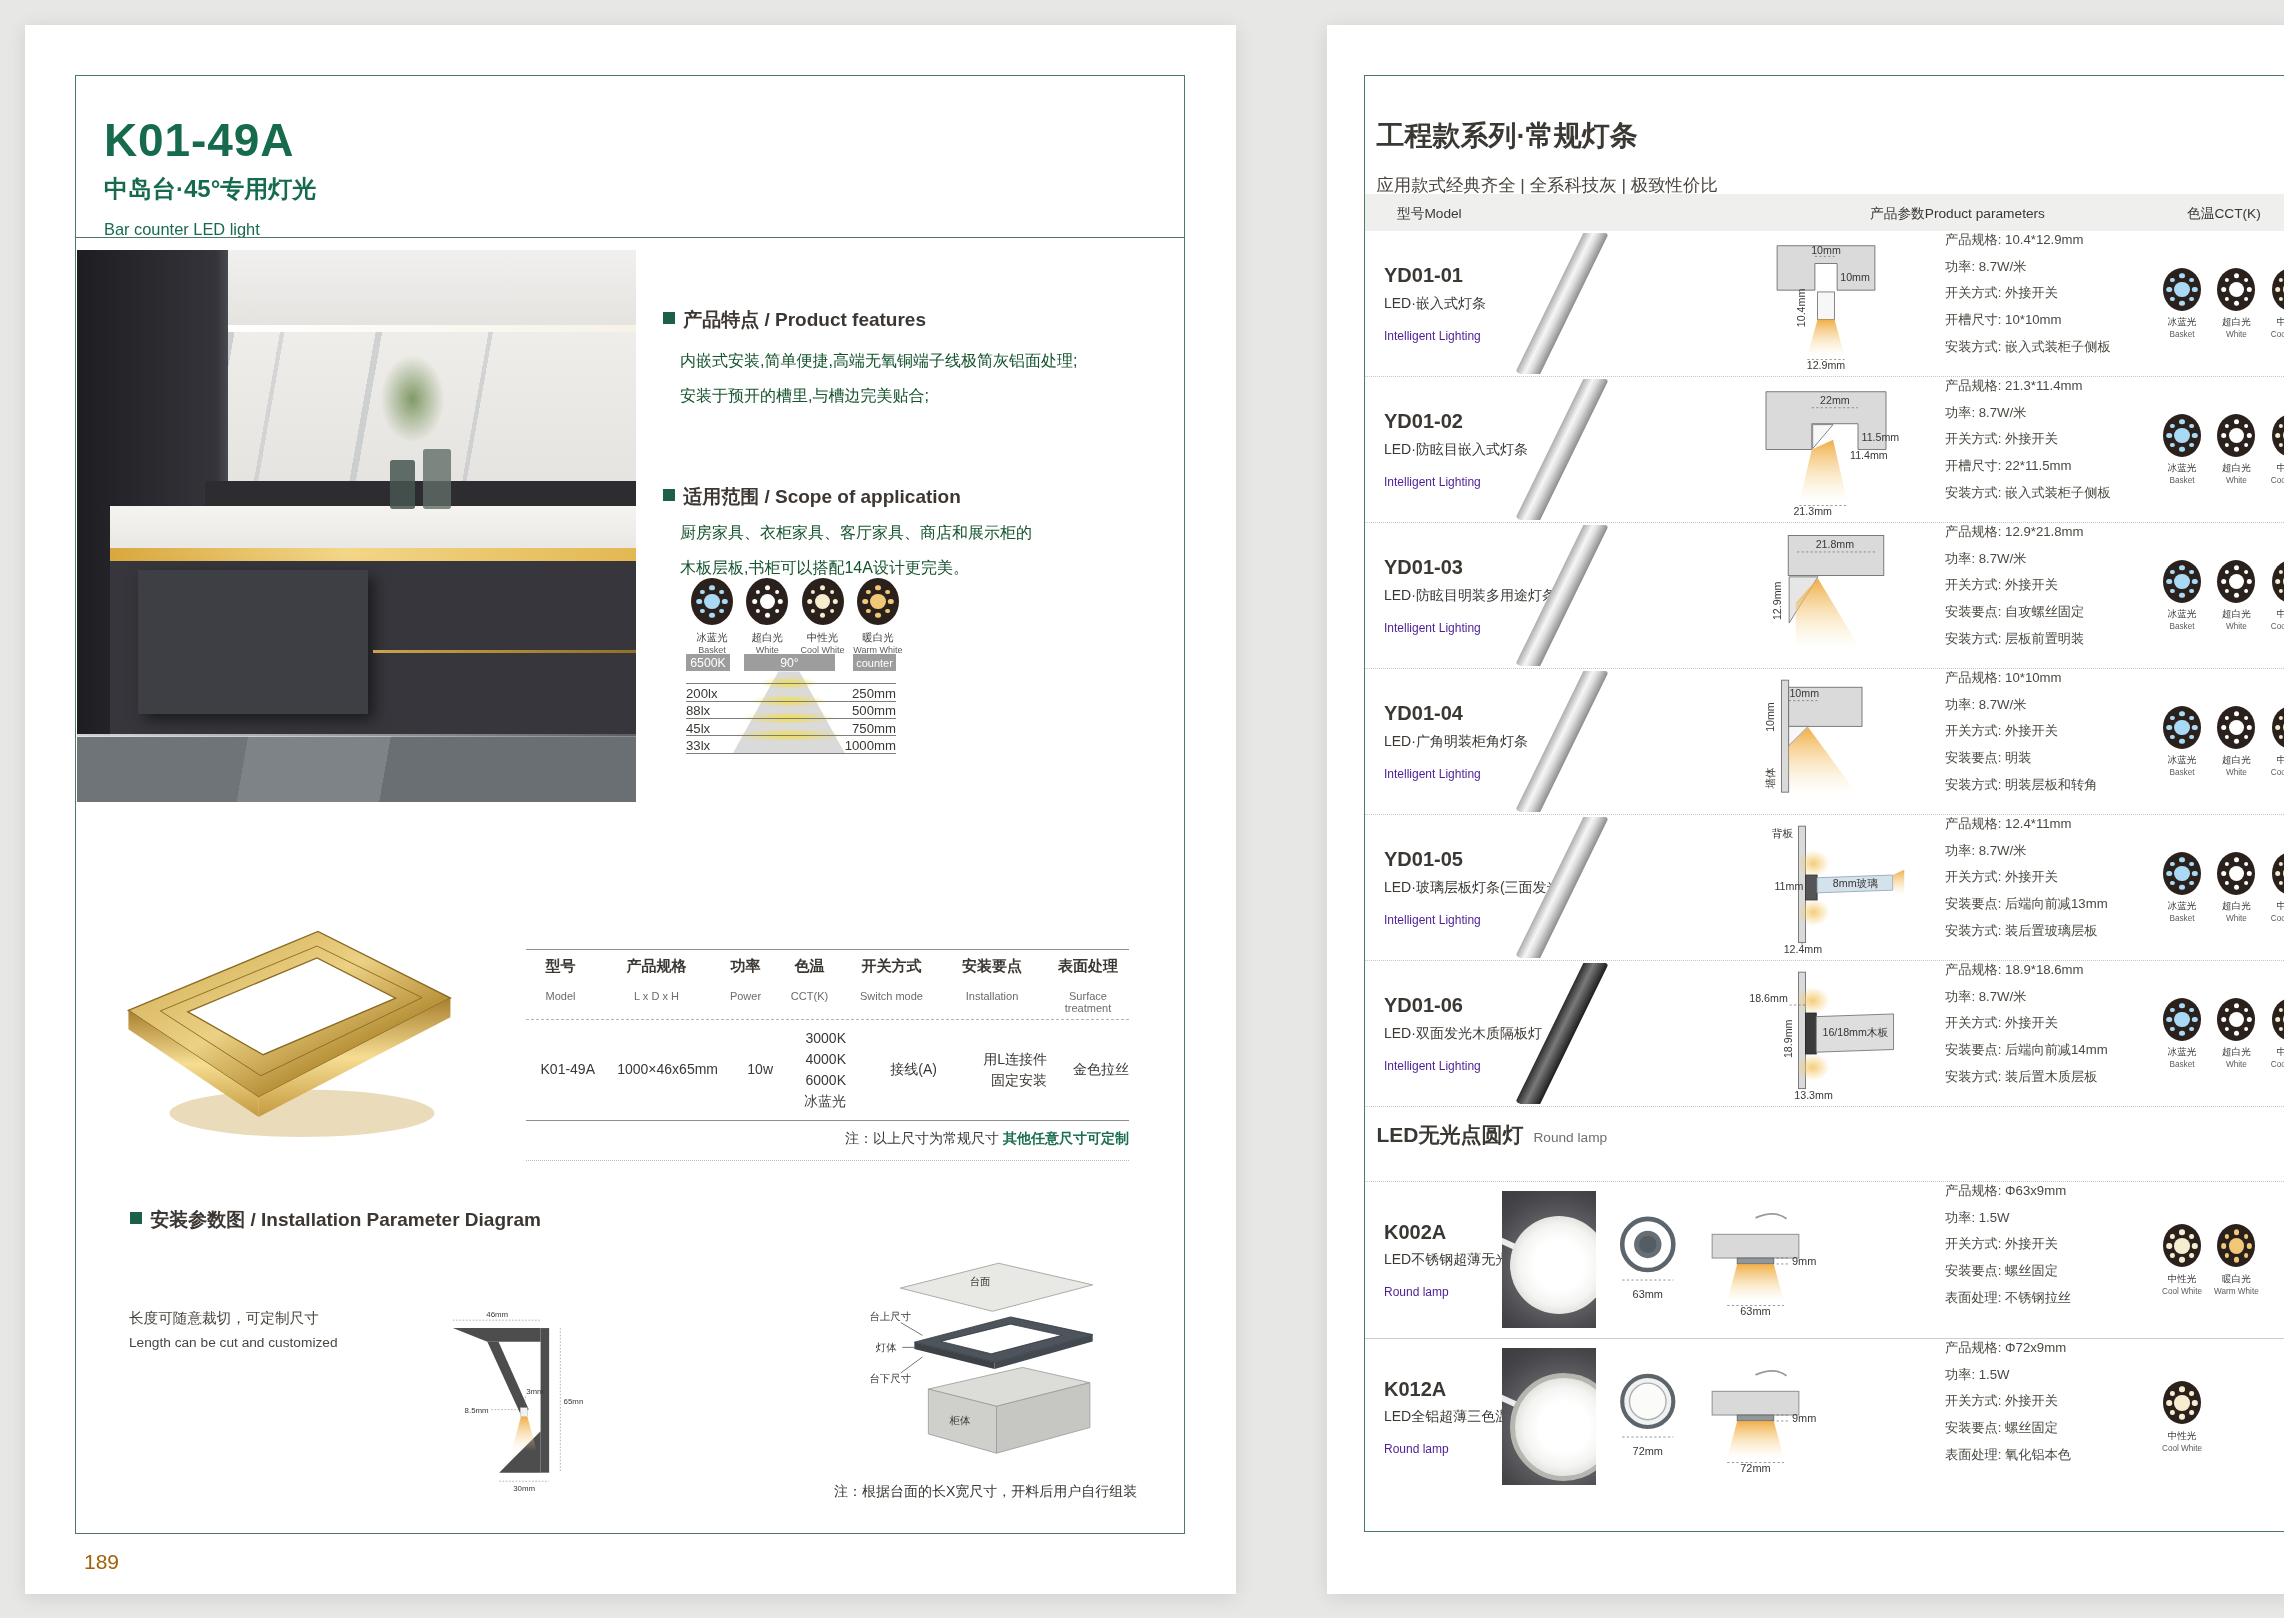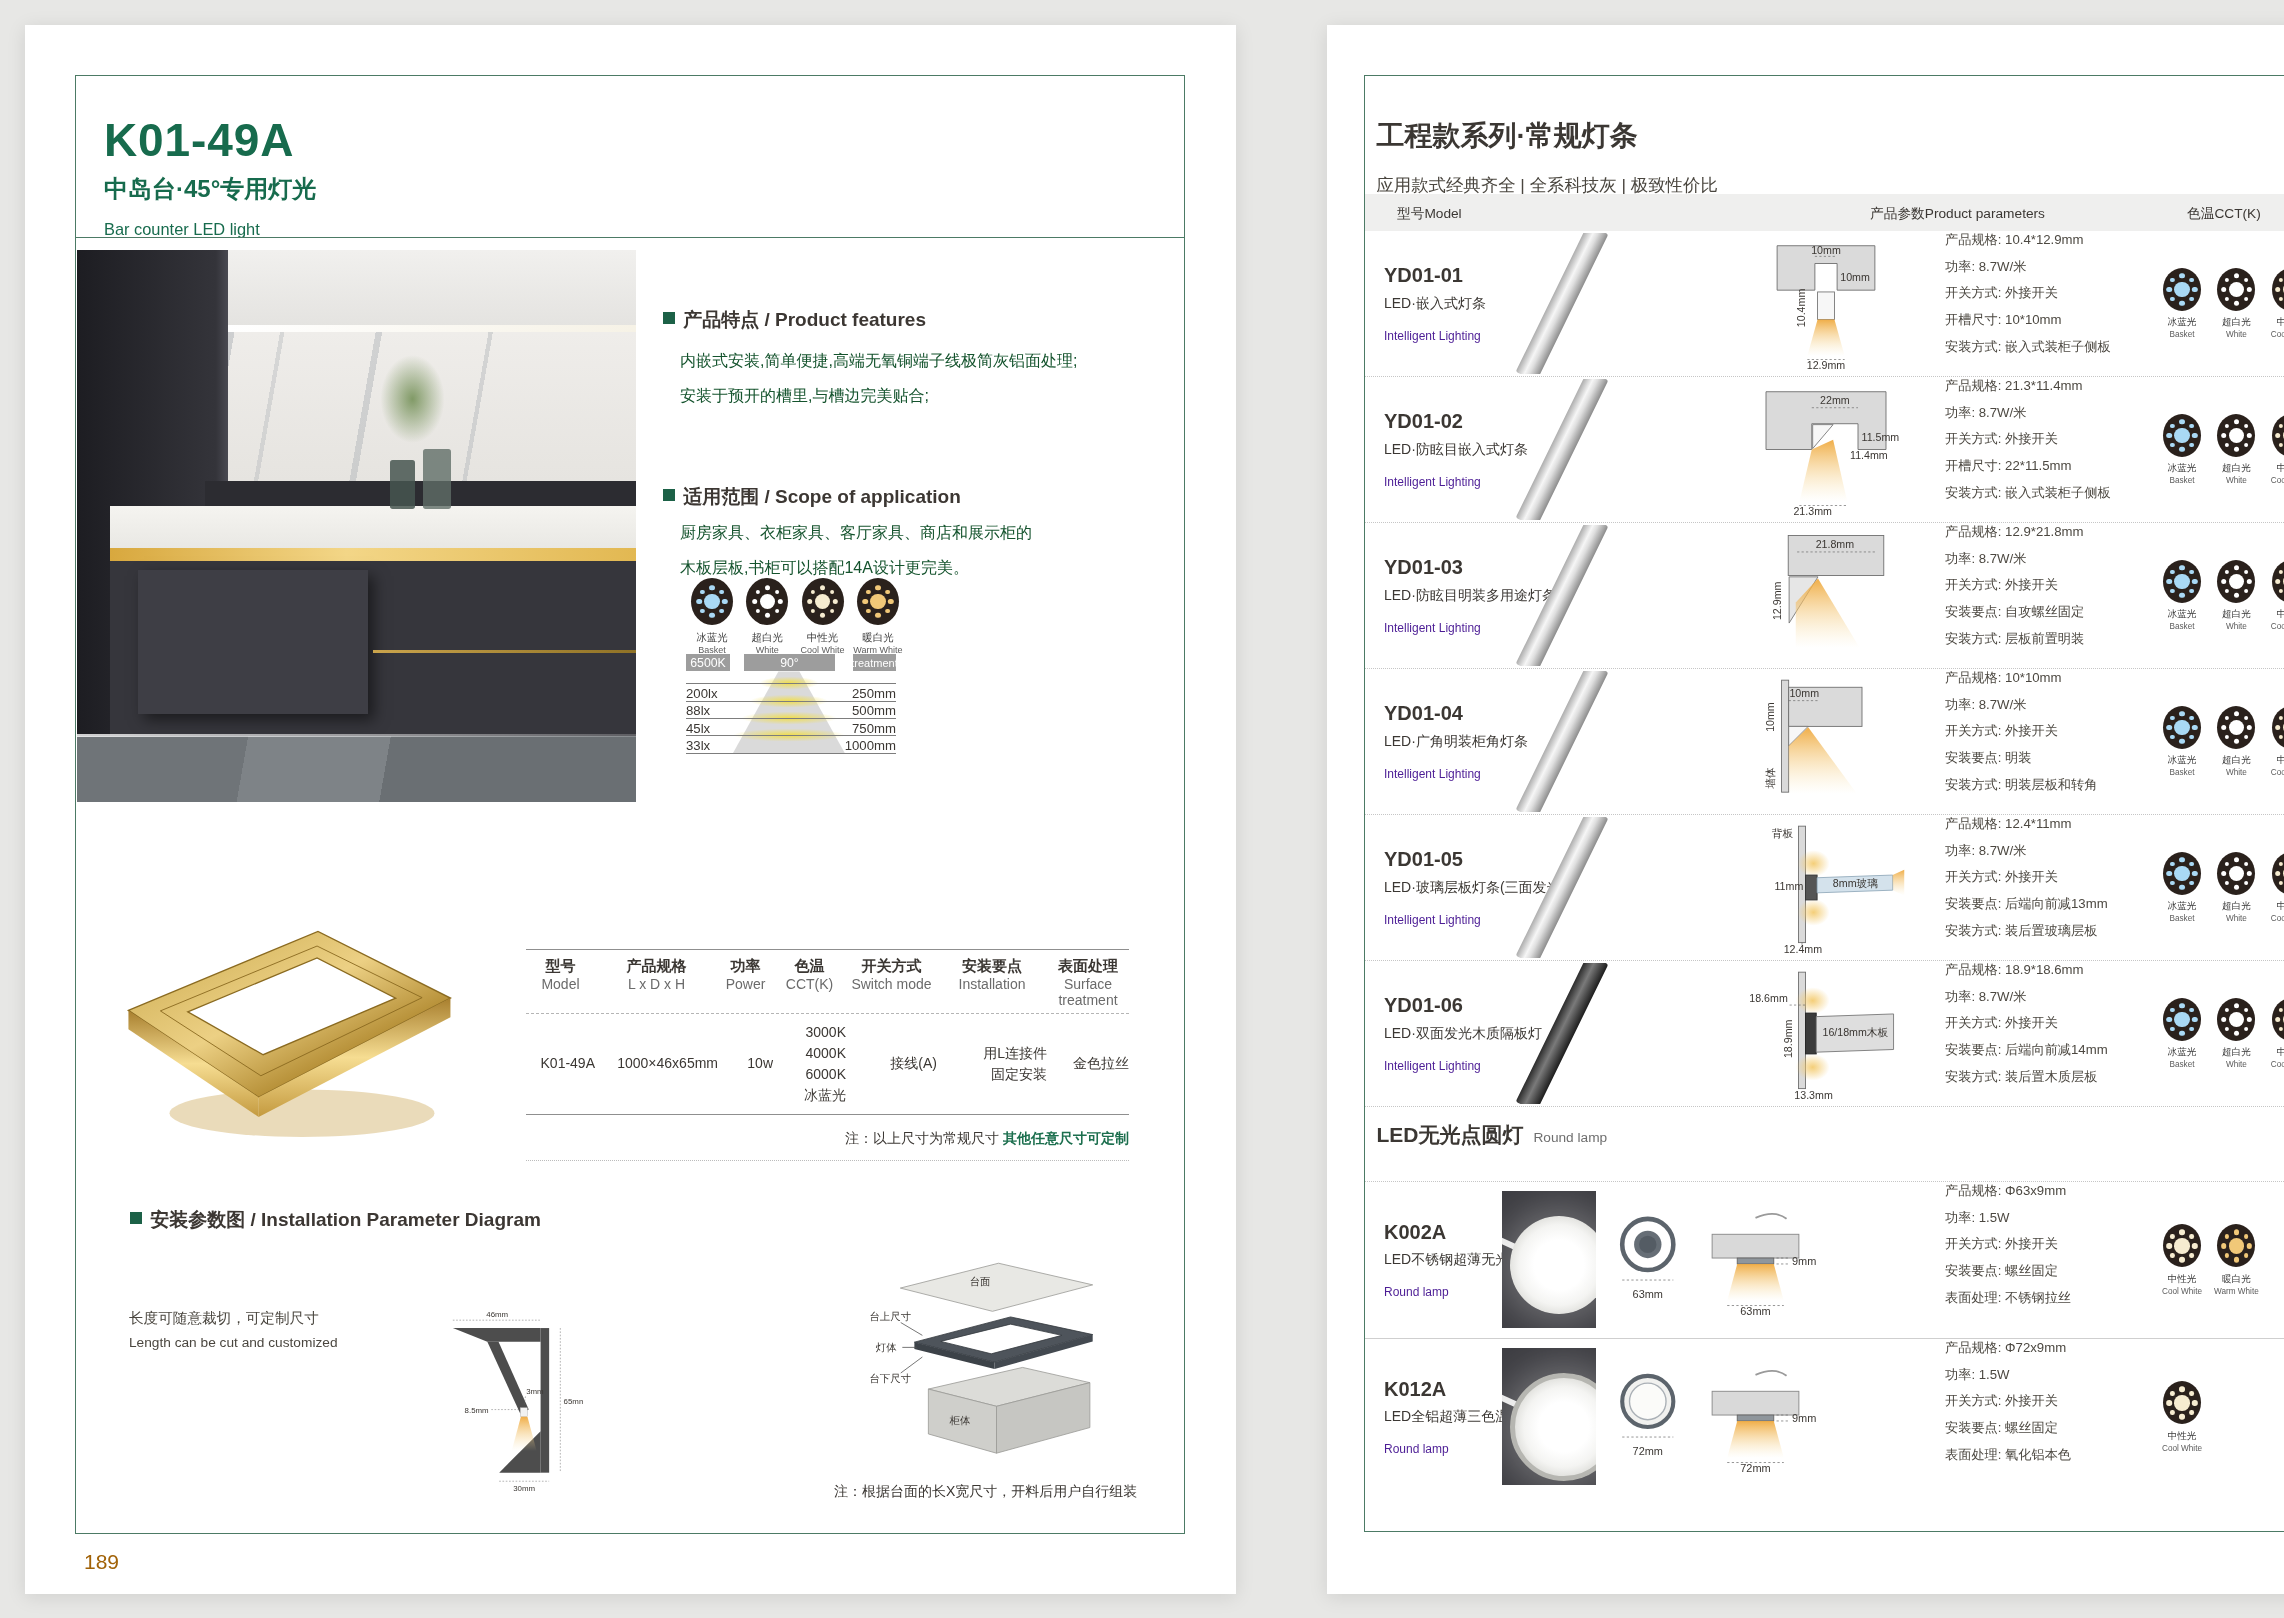--- a/index.html
+++ b/index.html
@@ -41,21 +41,21 @@
   .ph-line{position:absolute;left:0;width:100%;border-top:0.9px solid #7d7d7d}
   .ph-lux{position:absolute;left:0;font-size:13.2px;color:#3b3733}
   .ph-dist{position:absolute;right:0;font-size:13.2px;color:#3b3733}
   .cone{position:absolute;left:0;top:17.4px;width:100%;height:83px;background:rgba(168,168,168,.42);clip-path:polygon(44% 0,54% 0,76% 100%,22% 100%)}
   .glowrow{position:absolute;height:12.8px;border-radius:50%;background:radial-gradient(closest-side,rgba(242,222,70,.95),rgba(242,222,70,0));transform:translate(-50%,-50%)}
   
   .spec{position:absolute;left:450px;top:873px;width:603px;border-top:1.8px solid #8f8f8f}
   .spec-h{display:flex;padding:7.3px 0 4.6px 0;border-bottom:1.4px dashed #b5b5b5}
   .spec-h .c{text-align:center}
   .spec-h .zh{font-size:15px;font-weight:bold;color:#3b3733}
-  .spec-h .en{font-size:14px;color:#6b6b6b;margin-top:0}
+  .spec-h .en{font-size:11px;color:#6b6b6b;margin-top:14px}
   .spec-r{display:flex;align-items:center;min-height:100px;border-bottom:1.8px solid #8f8f8f}
   .spec-r .c{text-align:right;font-size:14px;color:#3b3733;line-height:21px}
   .c1{width:69px}.c2{width:123px}.c3{width:55px}.c4{width:73px}.c5{width:91px}.c6{width:110px}.c7{width:82px}
   .note{position:absolute;left:450px;top:1054px;width:603px;text-align:right;font-size:14px;color:#3b3733;white-space:nowrap}
   .note b{color:#1c6f4e}
   .dot-hr{position:absolute;border-top:1.4px dotted #bcbcbc}
   
   .inst-sub{font-size:14.6px;color:#4a463f;white-space:nowrap}
   svg text{font-family:"Liberation Sans","DejaVu Sans",sans-serif}
   .dim{font-size:24px;fill:#3b3733}
@@ -183,21 +183,21 @@
     </div>
 
     <div class="ph">
       <div class="cone"></div>
       <div class="glowrow" style="left:49%;top:29px;width:59px"></div>
       <div class="glowrow" style="left:49%;top:47px;width:78px"></div>
       <div class="glowrow" style="left:49%;top:64px;width:96px"></div>
       <div class="glowrow" style="left:49%;top:81px;width:112px"></div>
       <div class="ph-box" style="left:0;width:44px">6500K</div>
       <div class="ph-box" style="left:58px;width:91px">90°</div>
-      <div class="ph-box" style="left:167px;width:43px;font-size:11px">treatment</div>
+      <div class="ph-box" style="left:167px;width:43px;font-size:11px">counter</div>
       <div class="ph-line" style="top:29px"></div>
       <div class="ph-line" style="top:47px"></div>
       <div class="ph-line" style="top:64px"></div>
       <div class="ph-line" style="top:81px"></div>
       <div class="ph-line" style="top:99px"></div>
       <div class="ph-lux" style="top:32px">200lx</div>
       <div class="ph-dist" style="top:32px">250mm</div>
       <div class="ph-lux" style="top:49px">88lx</div>
       <div class="ph-dist" style="top:49px">500mm</div>
       <div class="ph-lux" style="top:67px">45lx</div>

